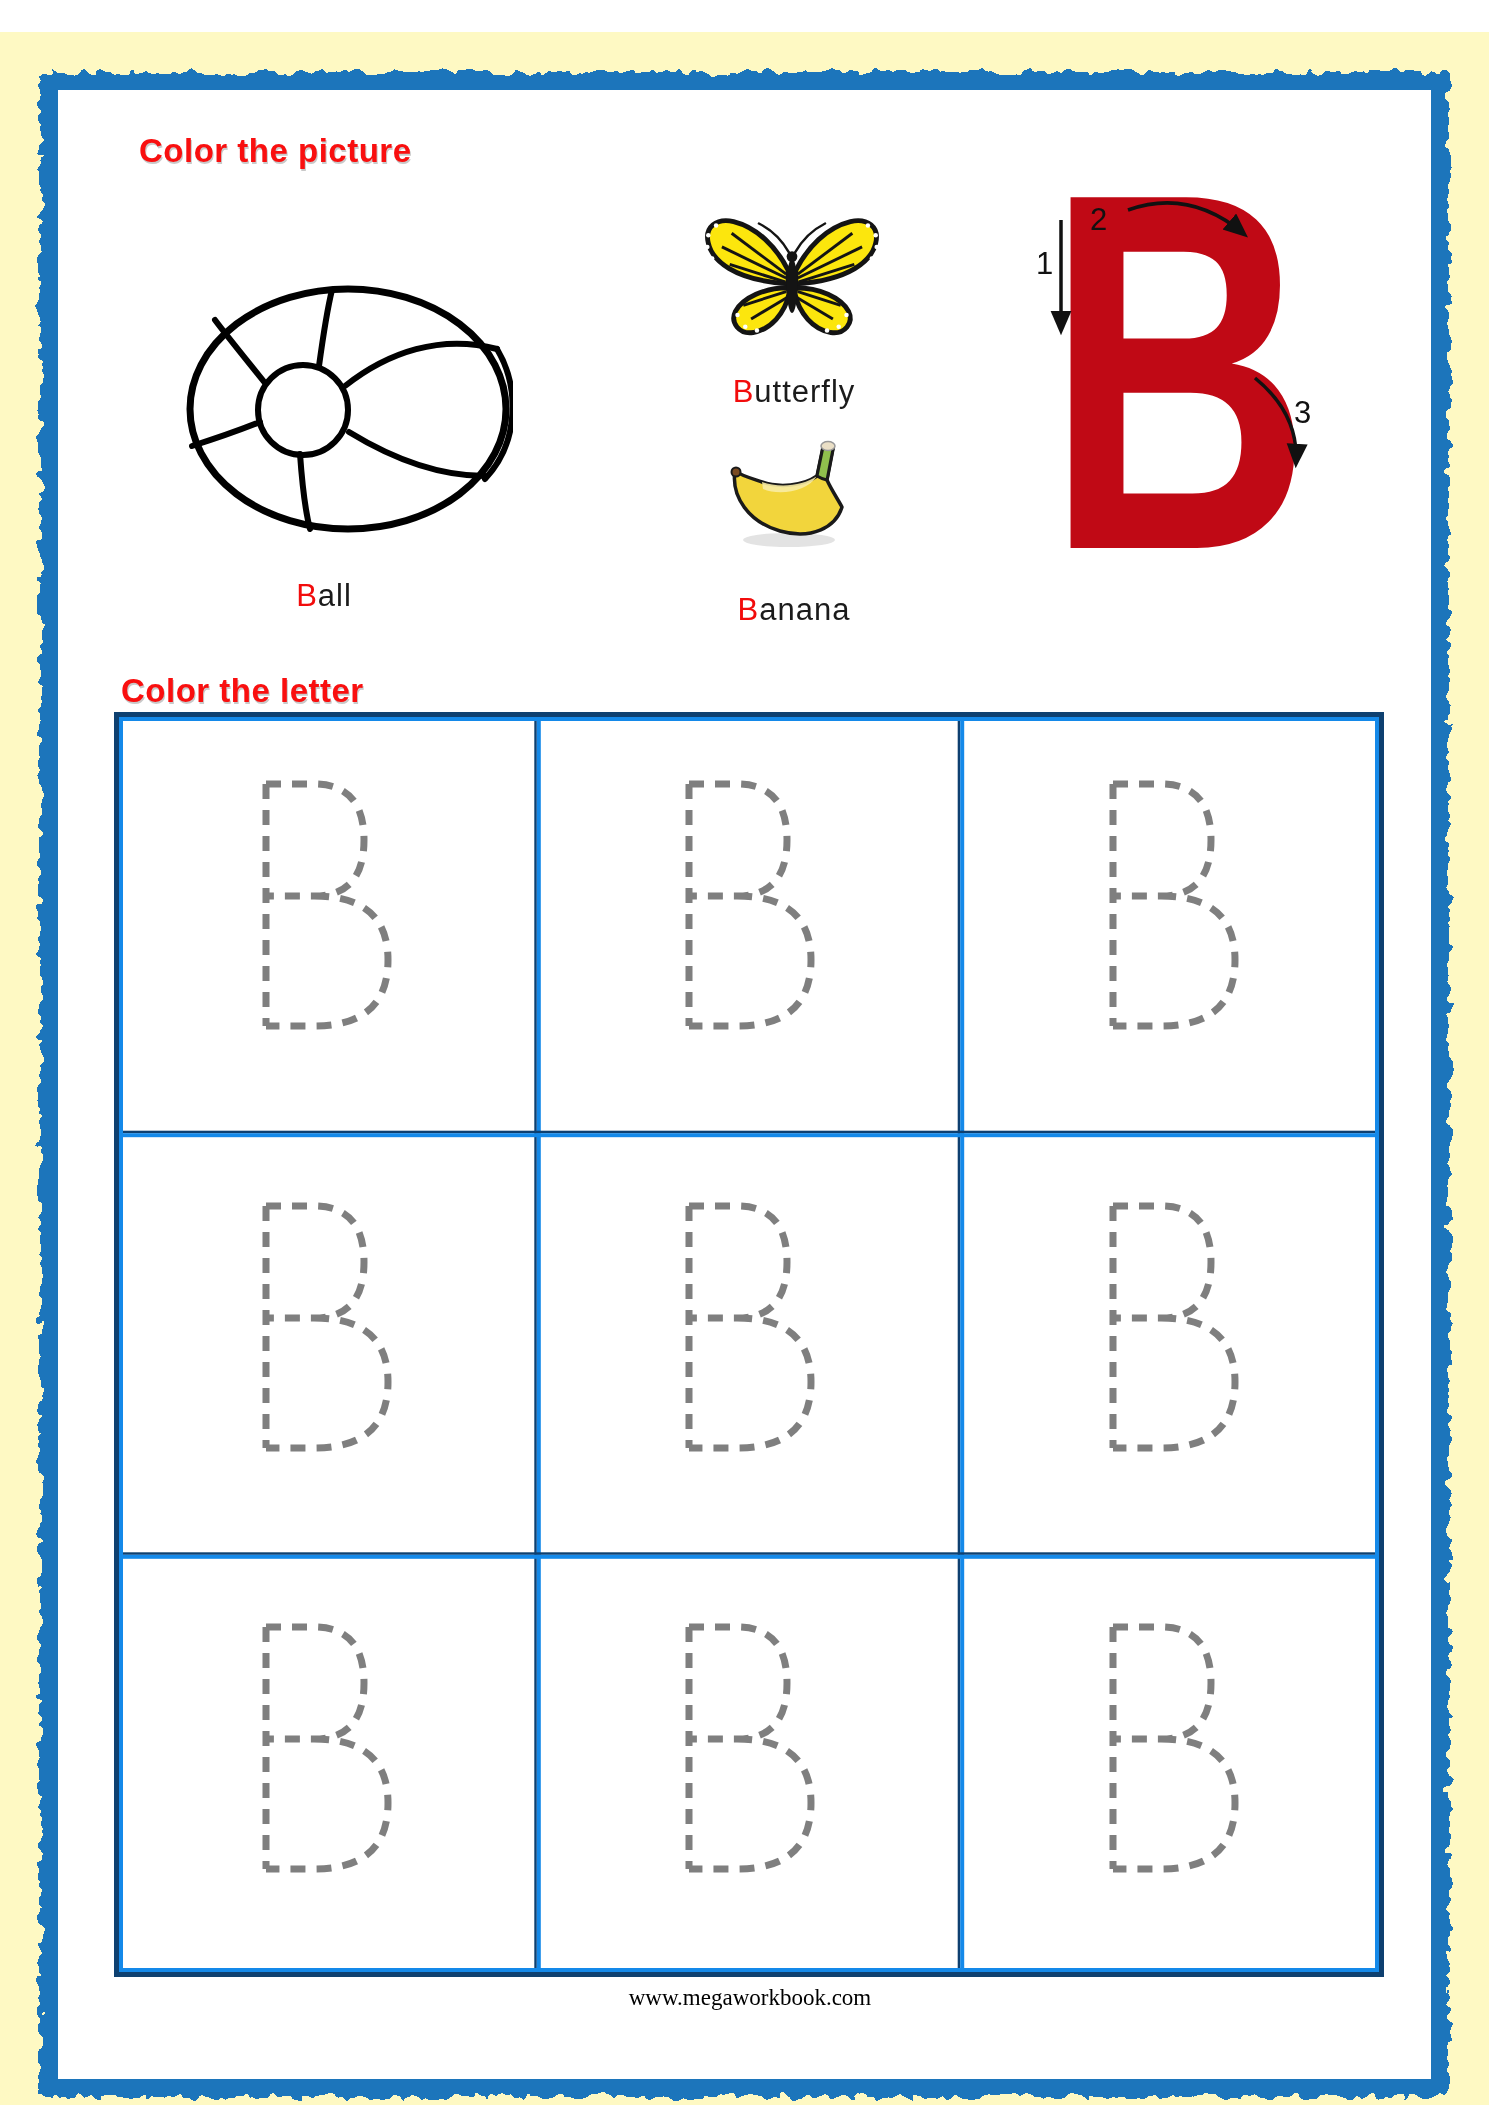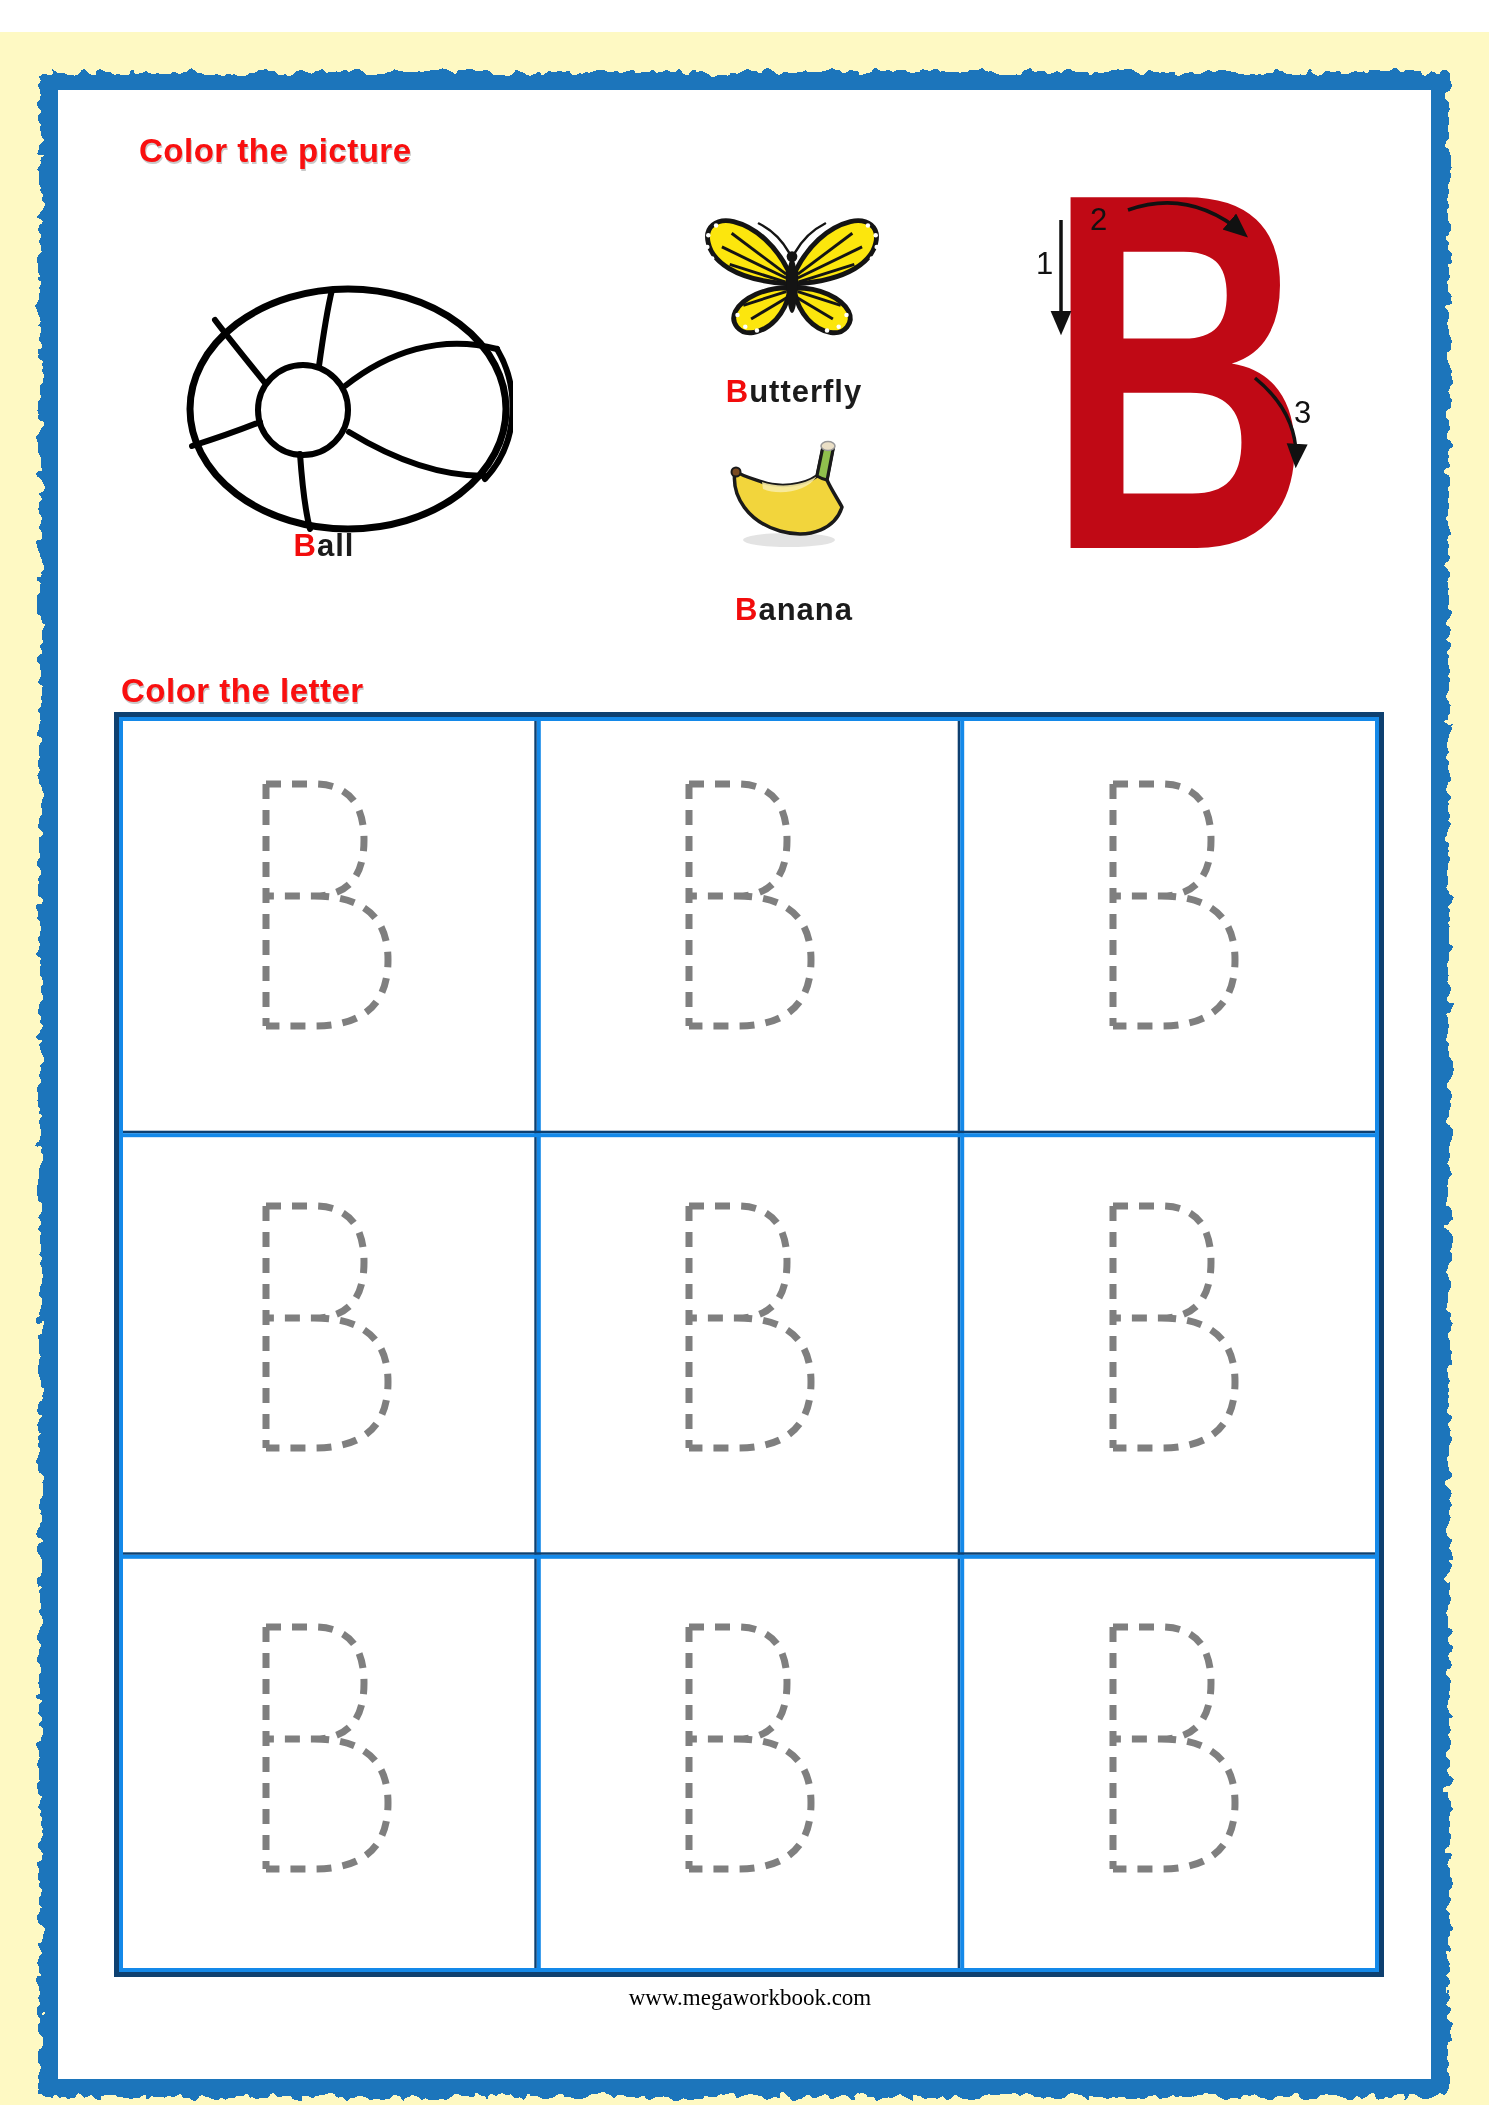--- a/index.html
+++ b/index.html
@@ -2,21 +2,21 @@
 <html><head>
 <meta charset="utf-8">
 <style>
   html,body{margin:0;padding:0;background:#fff;}
   #page{position:relative;width:1489px;height:2105px;background:#fef9c3;overflow:hidden;
         font-family:"Liberation Sans",sans-serif;margin-top:32px;}
   .abs{position:absolute;}
   .heading{font-weight:bold;font-size:33px;letter-spacing:.5px;
            text-shadow:1px 2px 0 #c9c9c9;white-space:nowrap;}
   .word-label{font-size:31px;color:#1b1b1b;letter-spacing:1px;white-space:nowrap;
-              transform:translateX(-50%);font-weight:bold;}
+              transform:translateX(-50%);}
   .word-label .initial{color:#f20c0c;}
   .big-letter{font-size:510px;font-weight:bold;line-height:1;
               transform:scaleX(.72);transform-origin:left top;}
   .step-num{font-size:31px;color:#111;}
   .footer{font-size:23px;color:#000;transform:translateX(-50%);letter-spacing:0;font-family:Liberation Serif, serif;}
 </style>
 </head>
 <body>
 
 <div id="page">
@@ -41,21 +41,21 @@
       <path d="M136,84 C140,55 144,28 149,8" stroke-width="6"></path>
       <path d="M82,101 C62,76 44,54 32,38" stroke-width="6"></path>
       <path d="M77,140 C52,150 28,158 9,164" stroke-width="6"></path>
       <path d="M117,172 C119,200 122,228 127,247" stroke-width="6"></path>
       <path d="M162,104 C205,70 258,52 314,67" stroke-width="6"></path>
       <path d="M314,67 C336,104 337,160 302,197" stroke-width="6"></path>
       <path d="M166,150 C215,180 262,194 302,194" stroke-width="6"></path>
     </g>
   </svg>
 
-  <div class="abs word-label" style="left:324px;top:496px">
+  <div class="abs word-label" style="left:324px;top:546px">
     <span class="initial">B</span><span>all</span>
   </div>
 
   <svg class="abs" style="left:694px;top:174px" width="196" height="146" viewBox="0 0 200 150">
     <g id="bwingL">
       <g fill="#FCE60D" stroke="#141414" stroke-width="5" stroke-linejoin="round">
         <path d="M96,66 C84,42 64,22 40,16 C22,12 10,22 14,38 C18,56 40,76 96,80 Z"></path>
         <path d="M96,84 C72,84 50,94 42,108 C36,120 46,132 60,130 C78,127 93,110 97,90 Z"></path>
       </g>
       <g stroke="#141414" stroke-width="3" fill="none">

